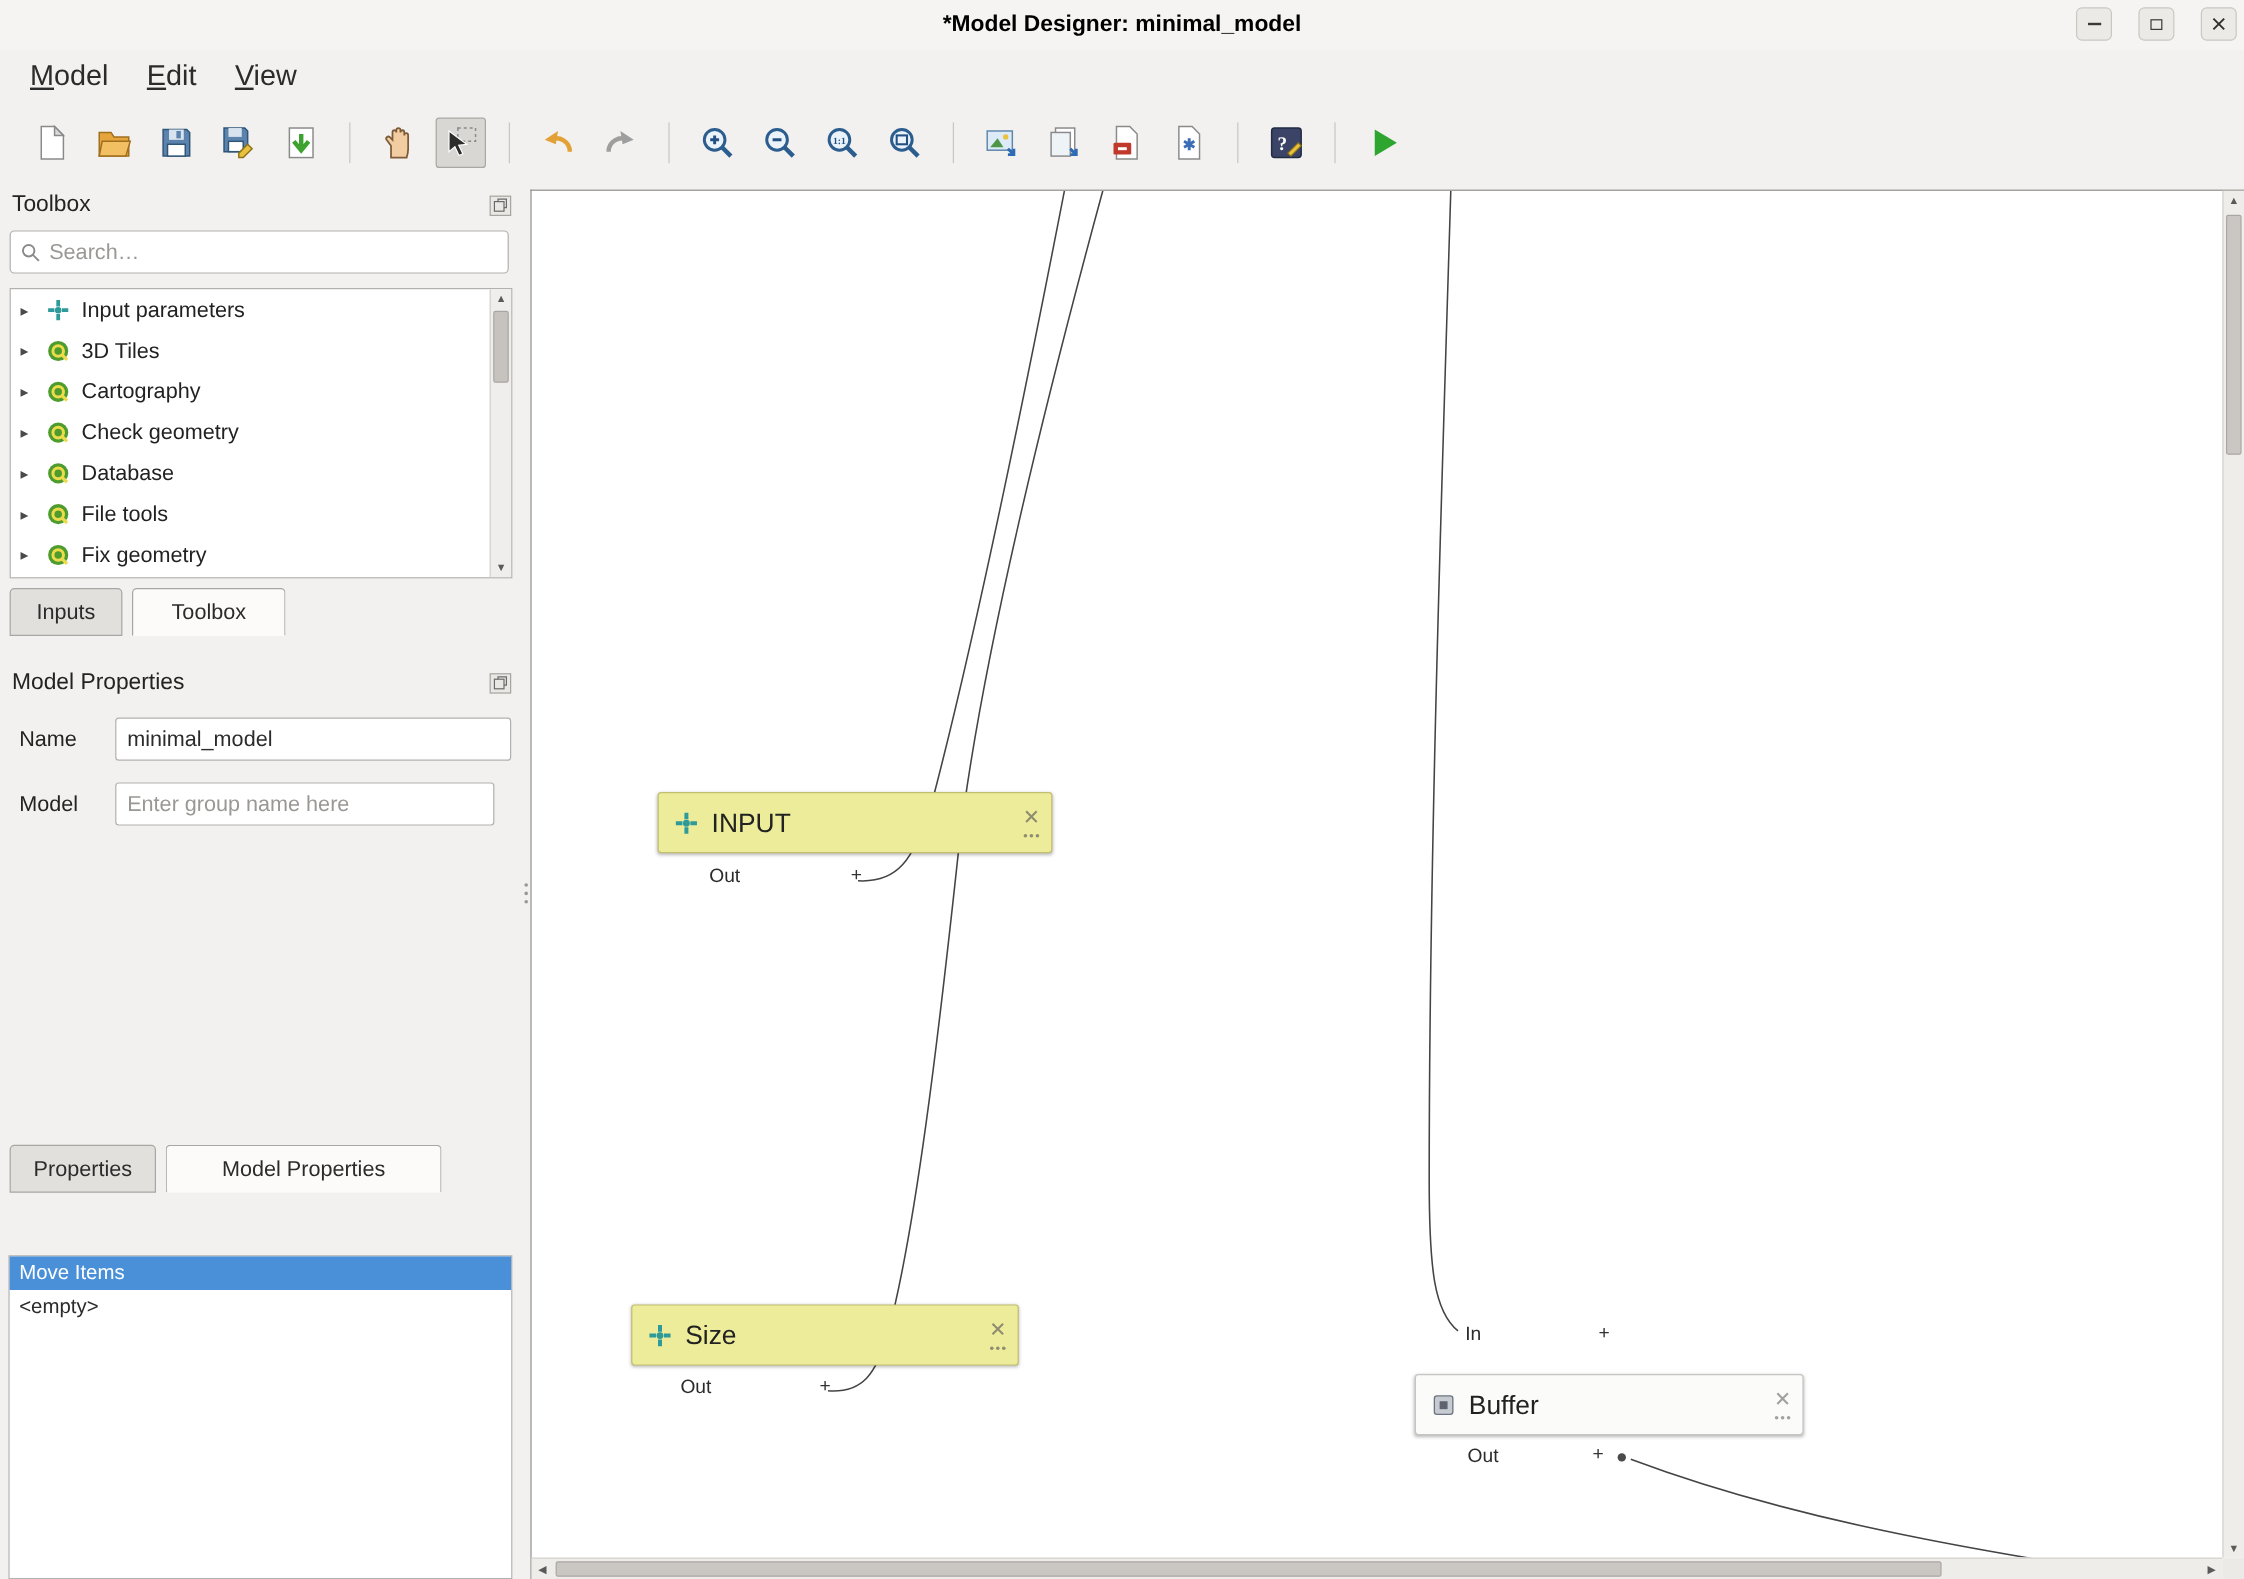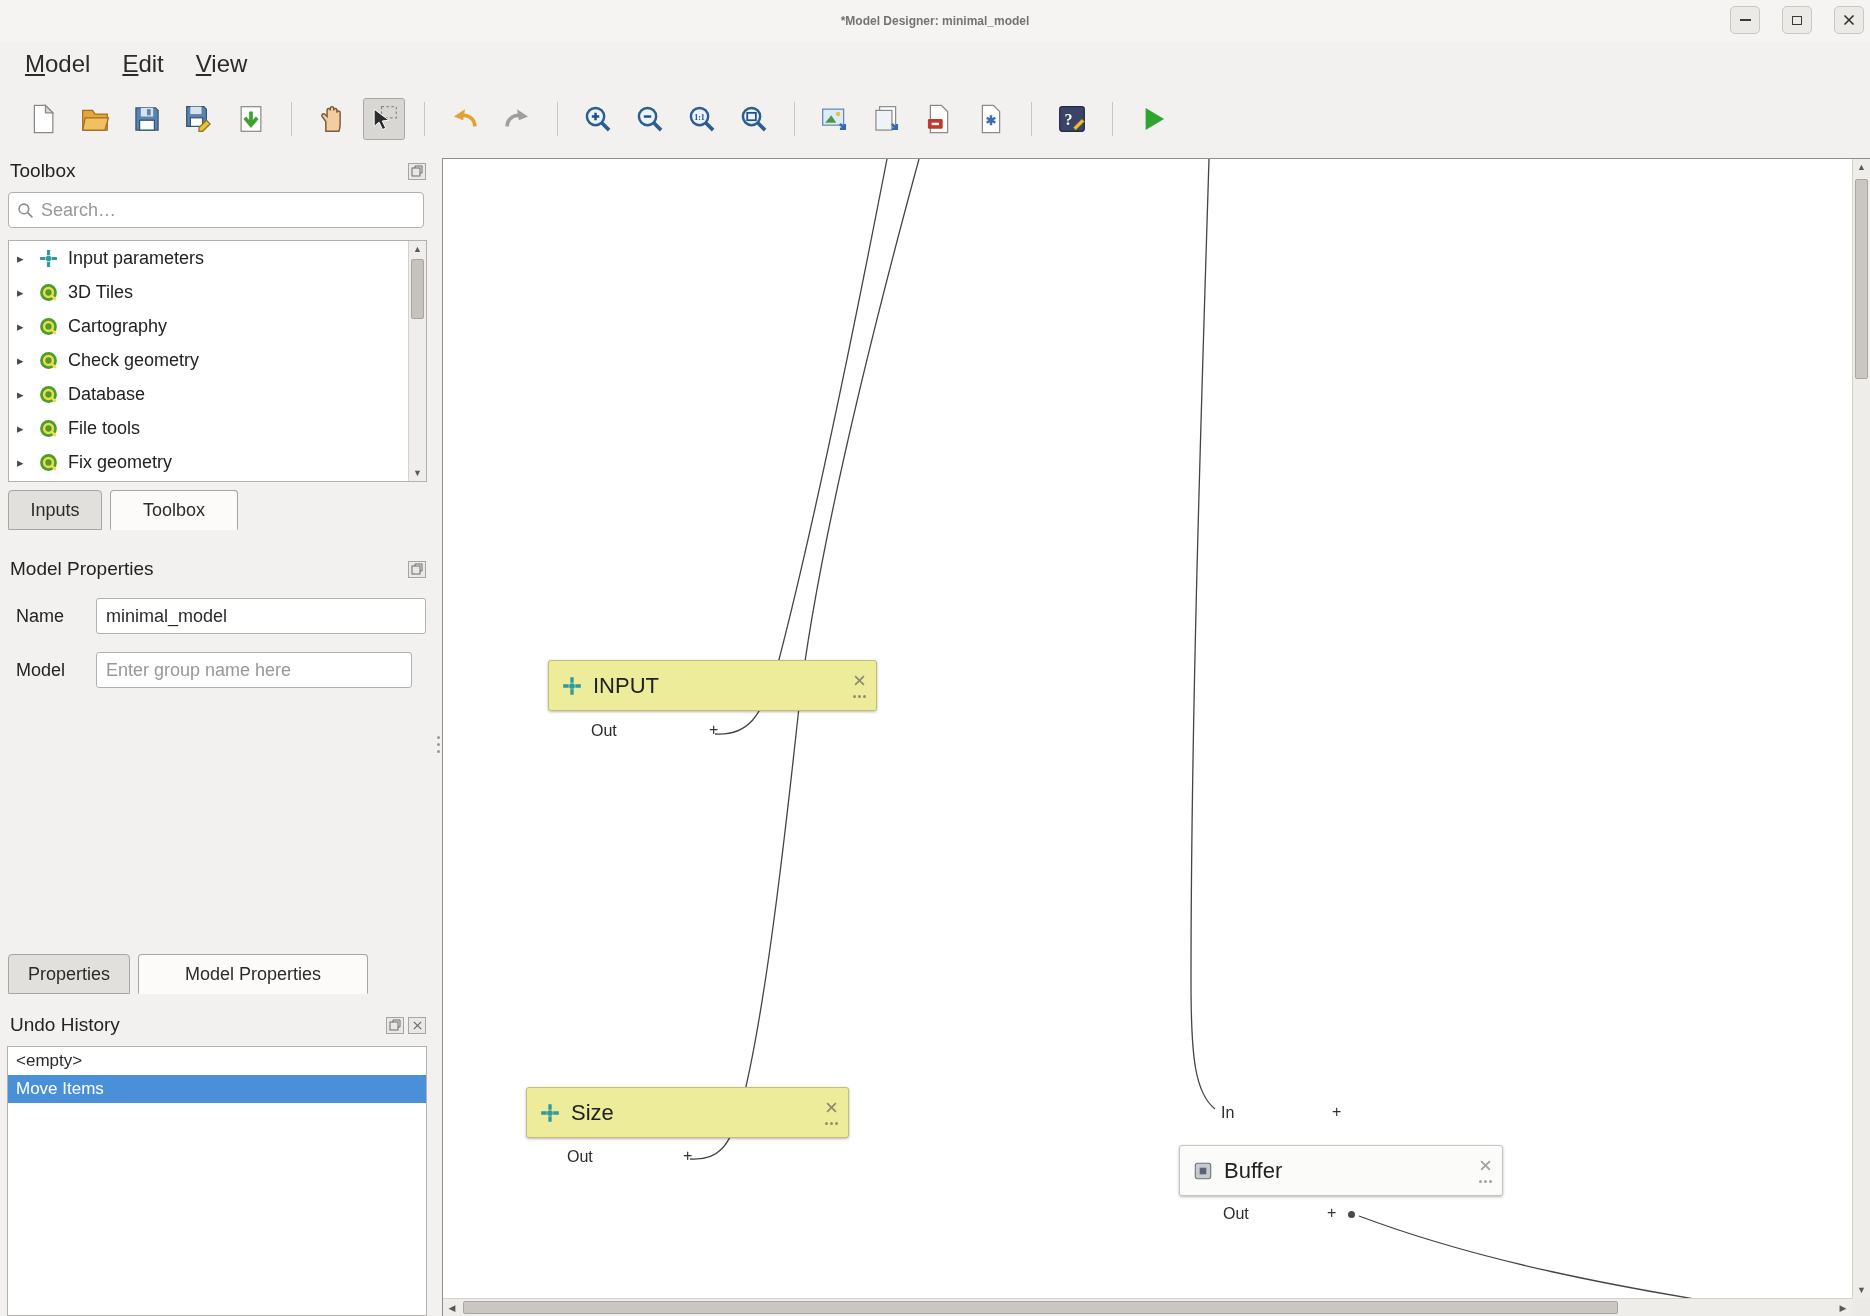--- a/index.html
+++ b/index.html
@@ -5,21 +5,21 @@
   * { margin:0; padding:0; box-sizing:border-box; }
   html,body { background:#d8d6d3; }
   .app {
     position:relative; width:1870px; height:1316px;
     background:#f2f1ef; overflow:hidden;
     font-family:"Liberation Sans", sans-serif; color:#2b2b2b;
   }
   
   .titlebar { position:absolute; top:0; left:0; width:100%; height:42px;
     background:#f5f4f2; display:flex; align-items:center; justify-content:center; }
-  .title-text { font-size:12px; font-weight:bold; color:#737373; }
+  .title-text { font-size:19px; font-weight:bold; color:#000000; }
   .win-controls { position:absolute; right:6px; top:6px; display:flex; gap:22px; }
   .wbtn { width:30px; height:28px; border:1px solid #c9c7c4; border-radius:5px;
     background:#eceae7; display:flex; align-items:center; justify-content:center; cursor:default; }
   .glyph-min { width:11px; height:2px; background:#3a3a3a; }
   .glyph-max { width:10px; height:9px; border:1.5px solid #3a3a3a; }
   
   .menubar { position:absolute; top:42px; left:0; right:0; height:44px;
     display:flex; align-items:center; padding-left:12px; gap:6px; }
   .menu-item { padding:6px 13px; font-size:24px; }
   .menu-item span { display:inline-block; }
@@ -378,41 +378,26 @@
     <div class="field-label" style="top:508px; left:16px;">Model</div>
     <input class="field-input" style="top: 500px; left: 96px; width: 316px;" placeholder="Enter group name here">
 
     <div class="tab" style="top:802px; left:8px; width:122px;">
       <span>Properties</span>
     </div>
     <div class="tab active" style="top:802px; left:138px; width:230px;">
       <span>Model Properties</span>
     </div>
 
-    <div class="panel-header" style="top:860px;">
-      <span>Undo History</span>
-      <span class="spacer"></span>
-      <span class="mini-box">
-        <svg width="12" height="12" viewBox="0 0 12 12">
-            <rect x="1" y="3" width="8" height="8" fill="none" stroke="#6a6a6a"></rect>
-            <path d="M4 3V1h7v7H9" fill="none" stroke="#6a6a6a"></path>
-          </svg>
-      </span>
-      <span class="mini-box">
-        <svg width="11" height="11" viewBox="0 0 12 12">
-            <path d="M2 2l8 8M10 2l-8 8" stroke="#6a6a6a" stroke-width="1.4"></path>
-          </svg>
-      </span>
-    </div>
     <div class="undo-list">
+      <div class="undo-row selected">
+        <span>Move Items</span>
+      </div>
       <div class="undo-row">
         <span>&lt;empty&gt;</span>
-      </div>
-      <div class="undo-row selected">
-        <span>Move Items</span>
       </div>
     </div>
   </div>
 
   <div class="splitter">
     <div class="dots">
         <i></i>
         <i></i>
         <i></i>
       </div>

